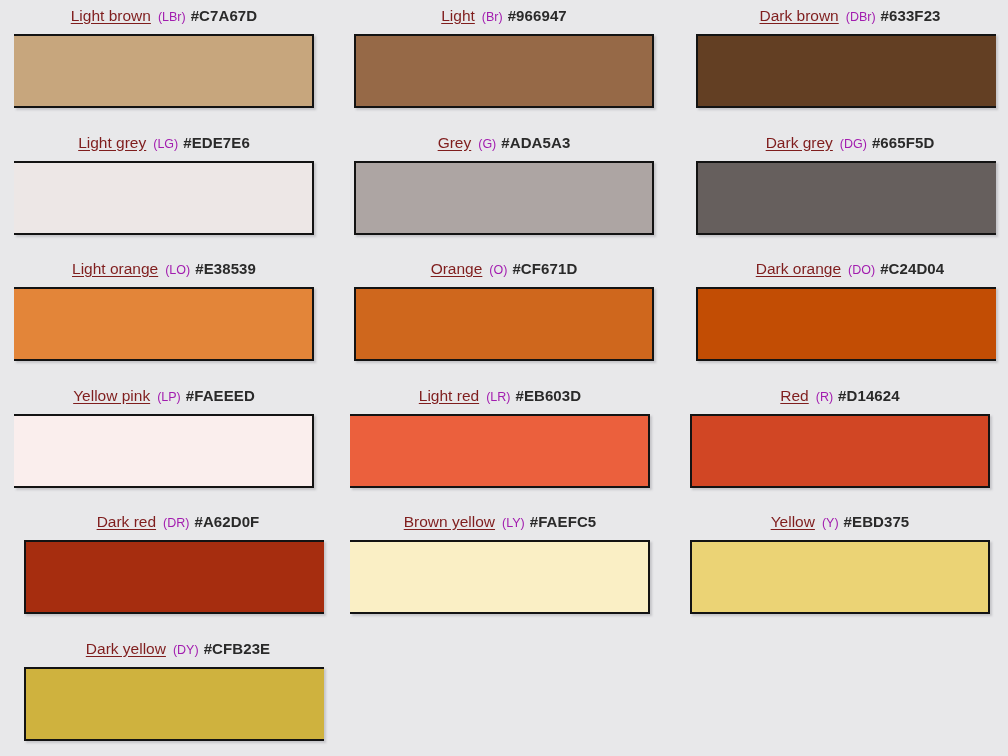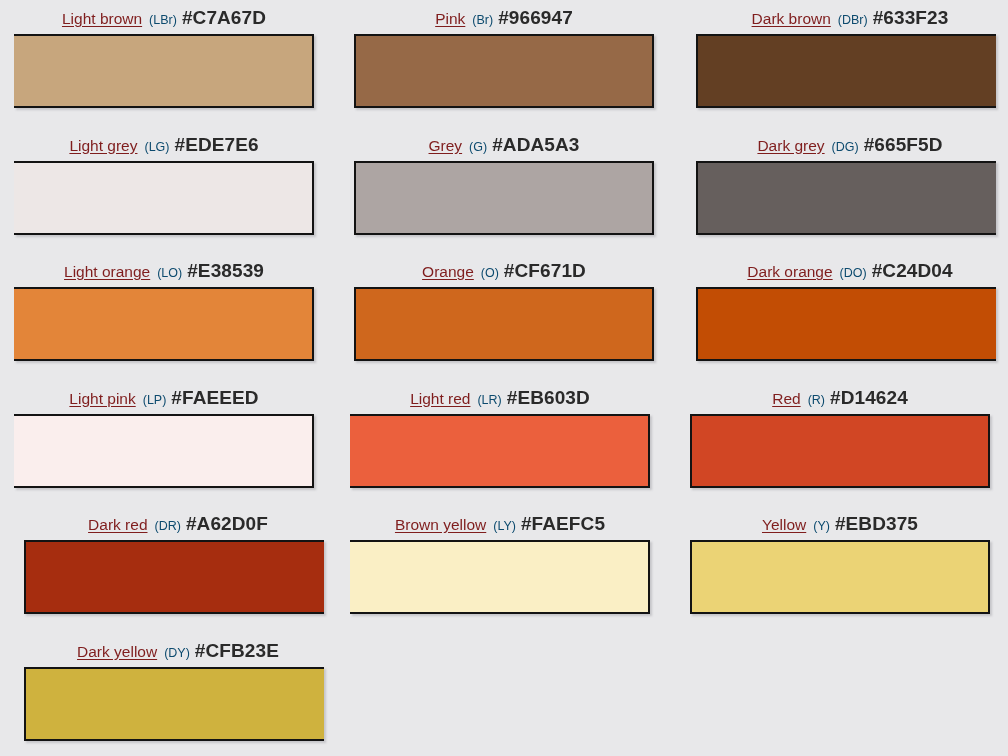--- a/index.html
+++ b/index.html
@@ -47,27 +47,27 @@
     font-size: 15.5px;
     color: #7f1d1d;
     text-decoration: underline;
     text-underline-offset: 2px;
     cursor: pointer;
     vertical-align: baseline;
   }
 
   .color-abbr {
     font-size: 12.5px;
-    color: #0c4a6e;
+    color: #a21caf;
     margin-left: 7px;
     vertical-align: baseline;
   }
 
   .color-hex {
-    font-size: 19px;
+    font-size: 15px;
     font-weight: bold;
     color: #2a2a2a;
     margin-left: 5px;
     letter-spacing: 0.1px;
     vertical-align: baseline;
   }
 
   .swatch-box {
     width: 300px;
     height: 74px;
@@ -94,21 +94,21 @@
 </style>
 </head>
 <body>
 
 <div class="palette-grid">
     <div class="swatch-cell col-left">
       <div class="swatch-label"><a class="color-name">Light brown</a><span class="color-abbr">(LBr)</span><span class="color-hex">#C7A67D</span></div>
       <div class="swatch-box" style="background-color: rgb(199, 166, 125);"></div>
     </div>
     <div class="swatch-cell col-mid">
-      <div class="swatch-label"><a class="color-name">Pink</a><span class="color-abbr">(Br)</span><span class="color-hex">#966947</span></div>
+      <div class="swatch-label"><a class="color-name">Light</a><span class="color-abbr">(Br)</span><span class="color-hex">#966947</span></div>
       <div class="swatch-box" style="background-color: rgb(150, 105, 71);"></div>
     </div>
     <div class="swatch-cell col-right">
       <div class="swatch-label"><a class="color-name">Dark brown</a><span class="color-abbr">(DBr)</span><span class="color-hex">#633F23</span></div>
       <div class="swatch-box" style="background-color: rgb(99, 63, 35);"></div>
     </div>
     <div class="swatch-cell col-left">
       <div class="swatch-label"><a class="color-name">Light grey</a><span class="color-abbr">(LG)</span><span class="color-hex">#EDE7E6</span></div>
       <div class="swatch-box" style="background-color: rgb(237, 231, 230);"></div>
     </div>
@@ -126,21 +126,21 @@
     </div>
     <div class="swatch-cell col-mid">
       <div class="swatch-label"><a class="color-name">Orange</a><span class="color-abbr">(O)</span><span class="color-hex">#CF671D</span></div>
       <div class="swatch-box" style="background-color: rgb(207, 103, 29);"></div>
     </div>
     <div class="swatch-cell col-right">
       <div class="swatch-label"><a class="color-name">Dark orange</a><span class="color-abbr">(DO)</span><span class="color-hex">#C24D04</span></div>
       <div class="swatch-box" style="background-color: rgb(194, 77, 4);"></div>
     </div>
     <div class="swatch-cell col-left">
-      <div class="swatch-label"><a class="color-name">Light pink</a><span class="color-abbr">(LP)</span><span class="color-hex">#FAEEED</span></div>
+      <div class="swatch-label"><a class="color-name">Yellow pink</a><span class="color-abbr">(LP)</span><span class="color-hex">#FAEEED</span></div>
       <div class="swatch-box" style="background-color: rgb(250, 238, 237);"></div>
     </div>
     <div class="swatch-cell col-left">
       <div class="swatch-label"><a class="color-name">Light red</a><span class="color-abbr">(LR)</span><span class="color-hex">#EB603D</span></div>
       <div class="swatch-box" style="background-color: rgb(235, 96, 61);"></div>
     </div>
     <div class="swatch-cell col-mid">
       <div class="swatch-label"><a class="color-name">Red</a><span class="color-abbr">(R)</span><span class="color-hex">#D14624</span></div>
       <div class="swatch-box" style="background-color: rgb(209, 70, 36);"></div>
     </div>

